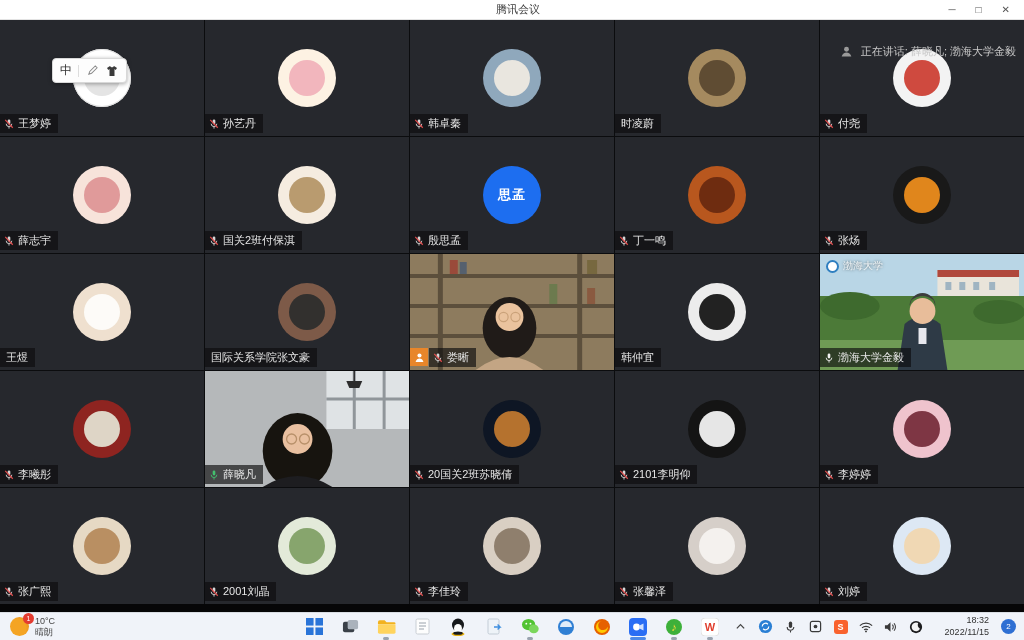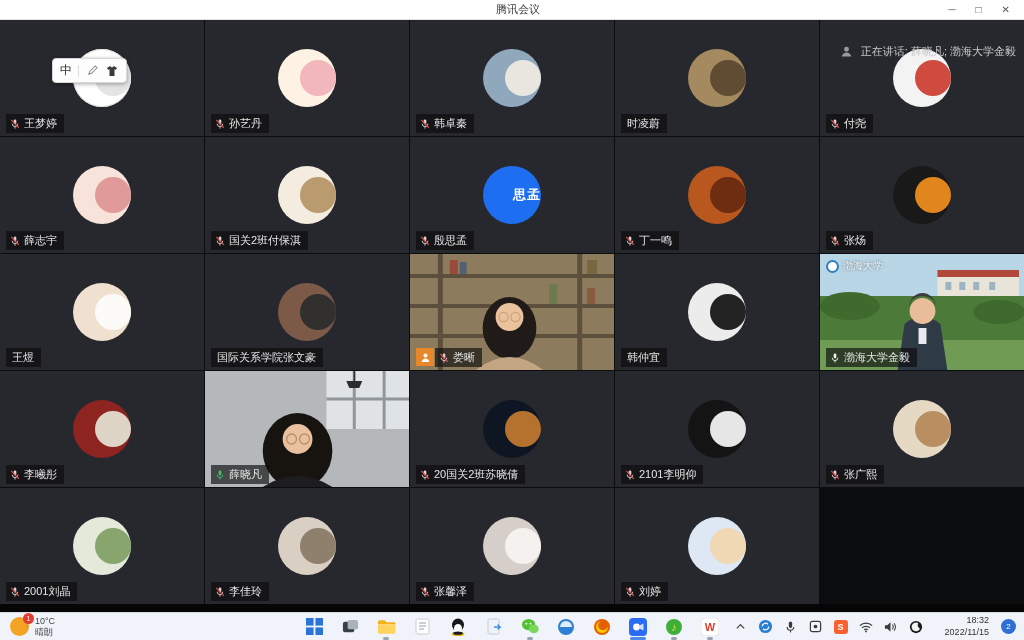--- a/index.html
+++ b/index.html
@@ -8,24 +8,24 @@
   
   .titlebar{height:20px;background:#ffffff;position:relative;display:flex;align-items:center;border-bottom:1px solid #e3e3e3}
   .titlebar .title{position:absolute;left:12px;right:0;text-align:center;font-size:11px;color:#3a3a3a}
   .win-controls{margin-left:auto;display:flex;gap:20px;padding-right:14px;font-size:10px;color:#555;z-index:3}
   .win-controls span{cursor:default;line-height:20px}
   
   .grid{height:584px;display:grid;grid-template-columns:repeat(5,1fr);grid-template-rows:repeat(5,1fr);
     gap:1px;background:#0b0c0e;position:relative}
   .tile{background:#26282d;position:relative;overflow:hidden;display:flex;align-items:center;justify-content:center}
   .tile.speaking{box-shadow:inset 0 0 0 1px #35a566}
-  .avatar{width:58px;height:58px;border-radius:50%;display:flex;align-items:center;justify-content:flex-end;position:relative;flex-shrink:0}
+  .avatar{width:58px;height:58px;border-radius:50%;display:flex;align-items:center;justify-content:center;position:relative;flex-shrink:0}
   .avatar .core{width:62%;height:62%;border-radius:50%}
   .avatar .av-text{font-size:13px;font-weight:bold;letter-spacing:1px}
-  .tag-row{position:absolute;left:6px;bottom:3px;display:flex;align-items:stretch;max-width:98%;z-index:4}
+  .tag-row{position:absolute;left:0;bottom:3px;display:flex;align-items:stretch;max-width:98%;z-index:4}
   .presenter-badge{width:18px;height:18px;background:#e8862a;display:flex;align-items:center;justify-content:center;margin-right:1px}
   .name-tag{display:flex;align-items:center;gap:4px;background:rgba(12,12,14,.66);padding:2px 7px 2px 4px}
   .name-tag .pname{font-size:11px;color:#e6e6e6;white-space:nowrap}
   .name-tag.no-mic{padding-left:6px}
   .video-svg{position:absolute;inset:0;width:100%;height:100%}
   .video-logo{position:absolute;top:5px;left:6px;display:flex;align-items:center;gap:4px;z-index:4}
   .video-logo .logo-dot{width:13px;height:13px;border-radius:50%;background:#ffffff;border:2px solid #2f7fc0}
   .video-logo .logo-text{font-size:10px;color:#f2f6f8;text-shadow:0 0 3px rgba(0,0,0,.6)}
   
   .banner{position:absolute;top:23px;right:8px;display:flex;align-items:center;gap:6px;z-index:6}
@@ -442,20 +442,38 @@
       <path d="M2.6 6.2a3.4 3.4 0 0 0 6.8 0" stroke="#d6d6d6" stroke-width="1.1" fill="none"></path>
       <line x1="6" y1="10" x2="6" y2="12" stroke="#d6d6d6" stroke-width="1.1"></line>
               <line x1="1.5" y1="1.5" x2="10.5" y2="11" stroke="#e34d4d" stroke-width="1.4"></line>
             </svg>
           </span>
        <span class="pname">2101李明仰</span>
         </span>
       </div>
     </div>
     <div class="tile">
+      <div class="avatar" style="background: rgb(239, 195, 205);">
+        <div class="core" style="background: rgb(126, 54, 68);"></div>
+      </div>
+      <div class="tag-row">
+        <span class="name-tag ">
+          <span style="display:flex">
+    <svg width="10" height="12" viewBox="0 0 12 13">
+      <rect x="4.4" y="1" width="3.2" height="6" rx="1.6" fill="#d6d6d6"></rect>
+      <path d="M2.6 6.2a3.4 3.4 0 0 0 6.8 0" stroke="#d6d6d6" stroke-width="1.1" fill="none"></path>
+      <line x1="6" y1="10" x2="6" y2="12" stroke="#d6d6d6" stroke-width="1.1"></line>
+              <line x1="1.5" y1="1.5" x2="10.5" y2="11" stroke="#e34d4d" stroke-width="1.4"></line>
+            </svg>
+          </span>
+       <span class="pname">李婷婷</span>
+        </span>
+      </div>
+    </div>
+    <div class="tile">
       <div class="avatar" style="background: rgb(230, 217, 196);">
         <div class="core" style="background: rgb(185, 143, 98);"></div>
       </div>
       <div class="tag-row">
         <span class="name-tag ">
           <span style="display:flex">
     <svg width="10" height="12" viewBox="0 0 12 13">
       <rect x="4.4" y="1" width="3.2" height="6" rx="1.6" fill="#d6d6d6"></rect>
       <path d="M2.6 6.2a3.4 3.4 0 0 0 6.8 0" stroke="#d6d6d6" stroke-width="1.1" fill="none"></path>
       <line x1="6" y1="10" x2="6" y2="12" stroke="#d6d6d6" stroke-width="1.1"></line>

